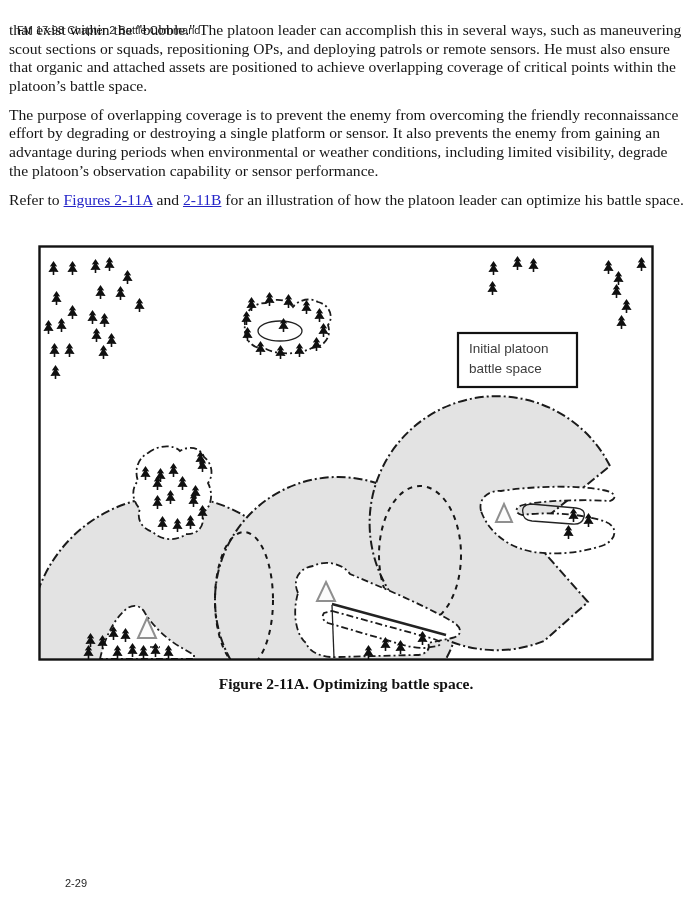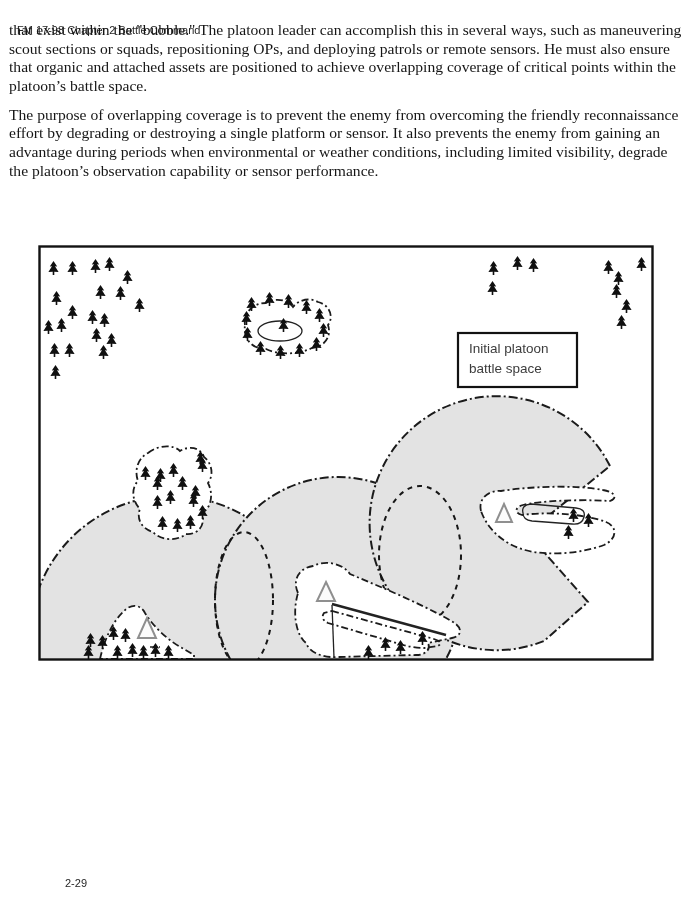--- a/index.html
+++ b/index.html
@@ -30,20 +30,21 @@
 </head>
 <body>
 
 <div id="page">
 
   <div class="hdr">FM 17-98 Chapter 2 Battle Command</div>
 
   <div class="body-text">
     <p>that exist within the "bubble." The platoon leader can accomplish this in several ways, such as maneuvering scout sections or squads, repositioning OPs, and deploying patrols or remote sensors. He must also ensure that organic and attached assets are positioned to achieve overlapping coverage of critical points within the platoon’s battle space.</p>
     <p>The purpose of overlapping coverage is to prevent the enemy from overcoming the friendly reconnaissance effort by degrading or destroying a single platform or sensor. It also prevents the enemy from gaining an advantage during periods when environmental or weather conditions, including limited visibility, degrade the platoon’s observation capability or sensor performance.</p>
+    <p><span>Refer to </span><a href="#">Figures 2-11A</a><span> and </span><a href="#">2-11B</a><span> for an illustration of how the platoon leader can optimize his battle space.</span></p>
   </div>
 
   <div class="fig">
     <svg width="616" height="416" viewBox="0 0 616 416">
       <defs>
         <g id="tree-symbol">
           <path d="M5.5,0 L9.2,5.6 L7,5.3 L10.6,11 L6.3,10.7 L6.3,14 L4.7,14 L4.7,10.7 L0.4,11 L4,5.3 L1.8,5.6 Z" fill="#101010"></path>
         </g>
         <clipPath id="frame-clip">
             <rect x="2" y="2" width="612" height="412"></rect>
@@ -185,15 +186,16 @@
         </g>
 
       <rect class="label-box" x="420" y="88" width="119" height="54"></rect>
       <text class="label-text" x="431" y="108">Initial platoon</text>
       <text class="label-text" x="431" y="128">battle space</text>
 
       <rect class="border-rect" x="1.5" y="1.5" width="613" height="413"></rect>
     </svg>
   </div>
 
+  <div class="caption">Figure 2-11A. Optimizing battle space.</div>
 
   <div class="pagenum">2-29</div>
 </div>
 
 </body></html>

